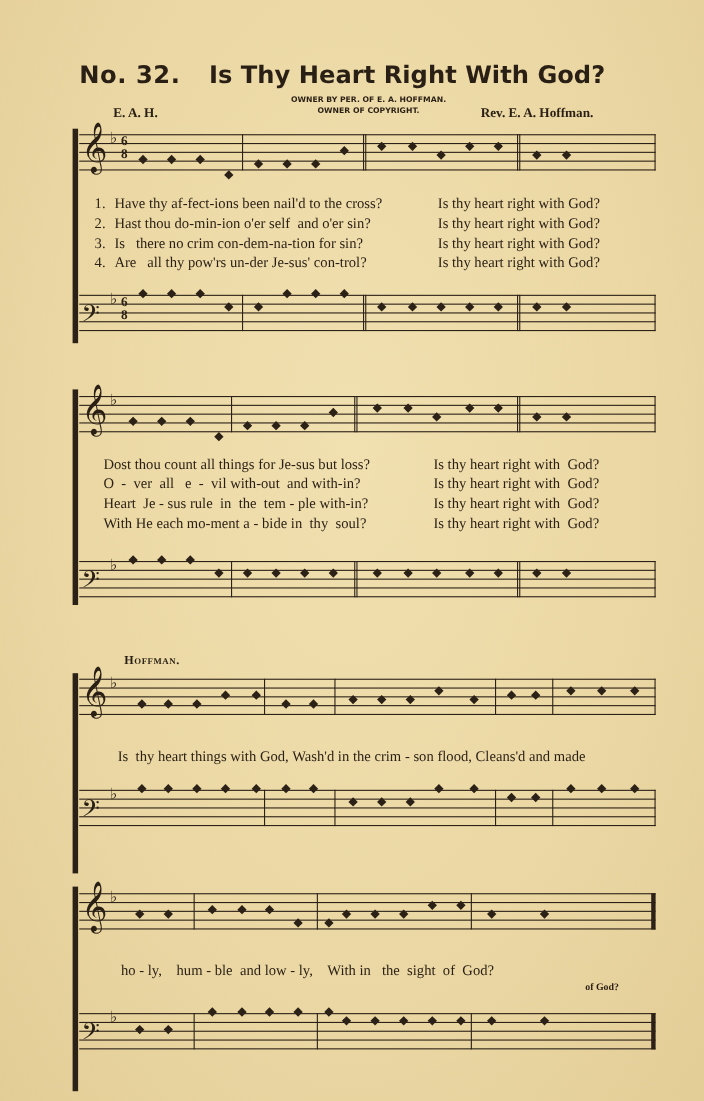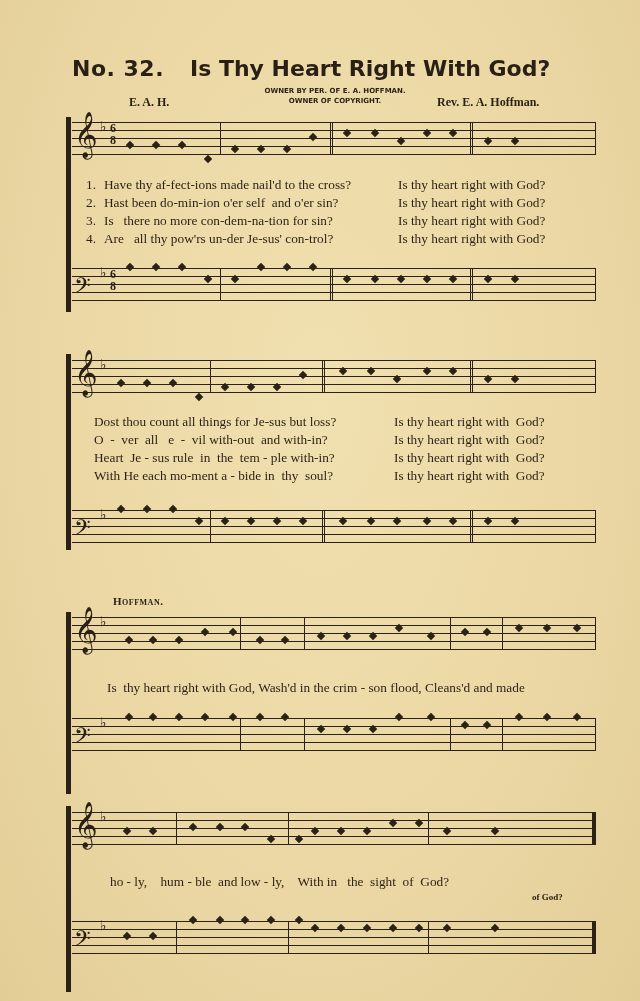--- a/index.html
+++ b/index.html
@@ -7,21 +7,21 @@
     width:640px; height:1001px; overflow:hidden;
     background:#ecd9a6;
     background-image: radial-gradient(ellipse at 50% 40%, #f1e0b0 0%, #ead7a3 60%, #e3cd97 100%);
     position:relative;
     font-family:"Liberation Serif", serif;
     color:#2a1f14;
   }
   .abs { position:absolute; }
   .title-no { left:72px; top:56px; font-family:"DejaVu Sans", sans-serif; font-size:22px; font-weight:bold; letter-spacing:0.5px; }
   .title-main { left:190px; top:56px; font-family:"DejaVu Sans", sans-serif; font-size:22px; font-weight:bold; }
-  .author-l { left:103px; top:95px; font-size:12px; font-weight:bold;margin-left:26px; }
+  .author-l { left:103px; top:95px; font-size:12px; font-weight:bold; }
   .copy { left:245px; top:86px; font-family:"DejaVu Sans", sans-serif; font-size:7px; font-weight:bold; text-align:center; width:180px; line-height:10px; }
   .author-r { left:437px; top:95px; font-size:12px; font-weight:bold; }
 
   .staff { position:absolute; left:72px; width:524px; height:34px; }
   .staff .line { position:absolute; left:0; right:0; height:1px; background:#2c2117; }
   .staff .bar { position:absolute; top:0; width:1px; height:33px; background:#2c2117; }
   .staff .clef { position:absolute; left:2px; top:-8px; font-size:40px; line-height:40px; font-family:"DejaVu Sans", sans-serif; }
   .staff .key { position:absolute; left:28px; top:-4px; font-size:14px; font-family:"DejaVu Sans", sans-serif; }
   .staff .time { position:absolute; left:38px; top:0px; font-size:12px; font-weight:bold; line-height:12px; text-align:center; }
   .note { position:absolute; width:6px; height:6px; background:#2c2117; transform:rotate(45deg); }
@@ -72,25 +72,25 @@
     <div class="note" style="left:238px;top:12px"></div>
   <div class="note" style="left:272px;top:8px"></div>
     <div class="note" style="left:300px;top:8px"></div>
     <div class="note" style="left:326px;top:16px"></div>
     <div class="note" style="left:352px;top:8px"></div>
     <div class="note" style="left:378px;top:8px"></div>
   <div class="note" style="left:413px;top:16px"></div>
     <div class="note" style="left:440px;top:16px"></div>
 </div>
 <div>
-  <div class="verse" style="top:176px"><span class="num">1.</span><span>Have thy af-fect-ions made nail'd to the cross?</span></div>
+  <div class="verse" style="top:176px"><span class="num">1.</span><span>Have thy af-fect-ions been nail'd to the cross?</span></div>
   <div class="refrain" style="top:176px">Is thy heart right with God?</div>
-  <div class="verse" style="top:194px"><span class="num">2.</span><span>Hast been do-min-ion o'er self  and o'er sin?</span></div>
+  <div class="verse" style="top:194px"><span class="num">2.</span><span>Hast thou do-min-ion o'er self  and o'er sin?</span></div>
   <div class="refrain" style="top:194px">Is thy heart right with God?</div>
-  <div class="verse" style="top:212px"><span class="num">3.</span><span>Is   there no more con-dem-na-tion for sin?</span></div>
+  <div class="verse" style="top:212px"><span class="num">3.</span><span>Is   there no crim con-dem-na-tion for sin?</span></div>
   <div class="refrain" style="top:212px">Is thy heart right with God?</div>
   <div class="verse" style="top:230px"><span class="num">4.</span><span>Are   all thy pow'rs un-der Je-sus' con-trol?</span></div>
   <div class="refrain" style="top:230px">Is thy heart right with God?</div>
 </div>
 <div class="staff" style="top:268px;">
   <div class="line" style="top:0"></div>
     <div class="line" style="top:8px"></div>
     <div class="line" style="top:16px"></div>
     <div class="line" style="top:24px"></div>
     <div class="line" style="top:32px"></div>
@@ -218,21 +218,21 @@
     <div class="note" style="left:272px;top:16px"></div>
     <div class="note" style="left:298px;top:16px"></div>
     <div class="note" style="left:324px;top:8px"></div>
     <div class="note" style="left:356px;top:16px"></div>
   <div class="note" style="left:390px;top:12px"></div>
     <div class="note" style="left:412px;top:12px"></div>
   <div class="note" style="left:444px;top:8px"></div>
     <div class="note" style="left:472px;top:8px"></div>
     <div class="note" style="left:502px;top:8px"></div>
 </div>
-<div class="lyric-line" style="top:680px;left:107px;">Is  thy heart right with God, Wash'd in the crim - son flood, Cleans'd and made</div>
+<div class="lyric-line" style="top:680px;left:107px;">Is  thy heart things with God, Wash'd in the crim - son flood, Cleans'd and made</div>
 <div class="staff" style="top:718px;">
   <div class="line" style="top:0"></div>
     <div class="line" style="top:8px"></div>
     <div class="line" style="top:16px"></div>
     <div class="line" style="top:24px"></div>
     <div class="line" style="top:32px"></div>
   <span class="clef" style="font-size:26px;top:0">𝄢</span>
   <span class="key">♭</span>
   <div class="bar" style="left:168px"></div>
     <div class="bar" style="left:232px"></div>

